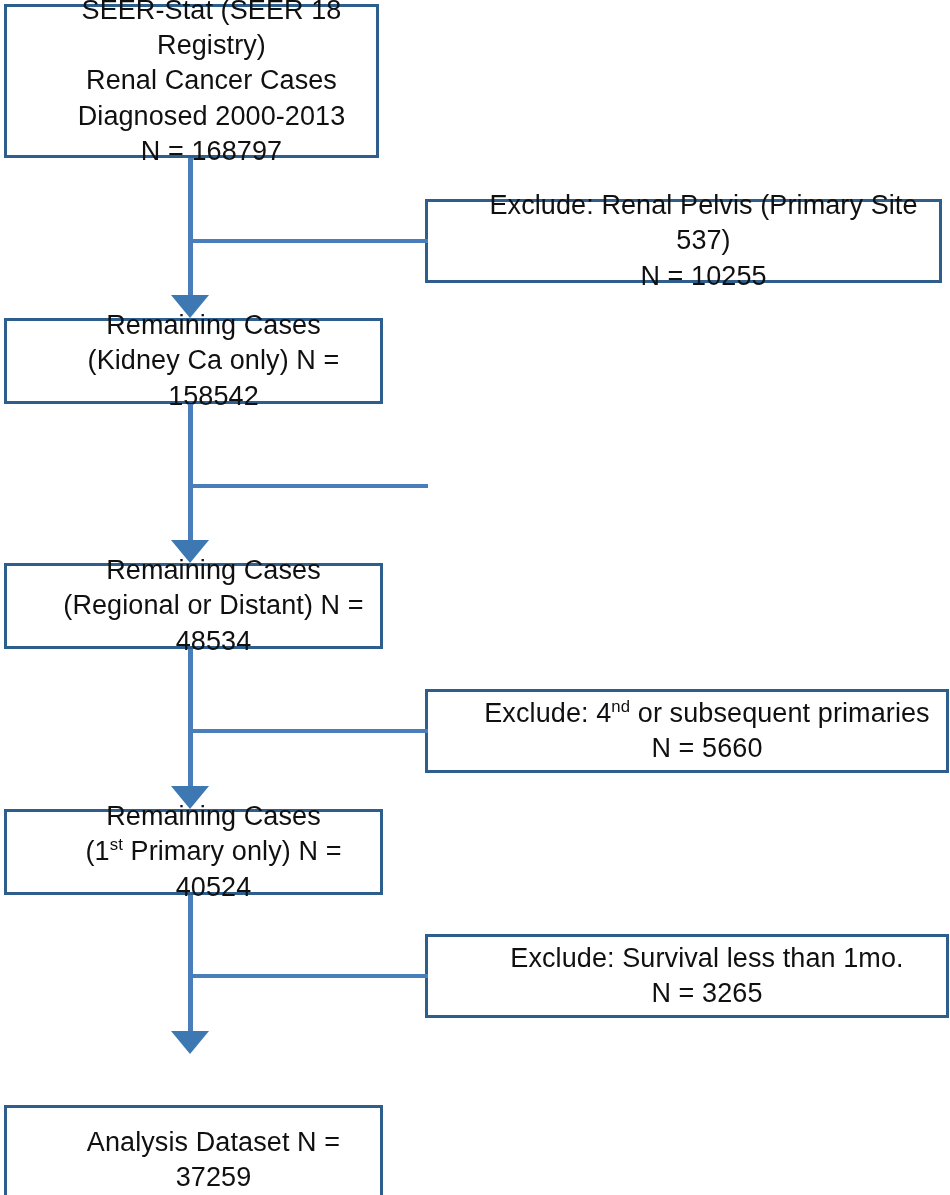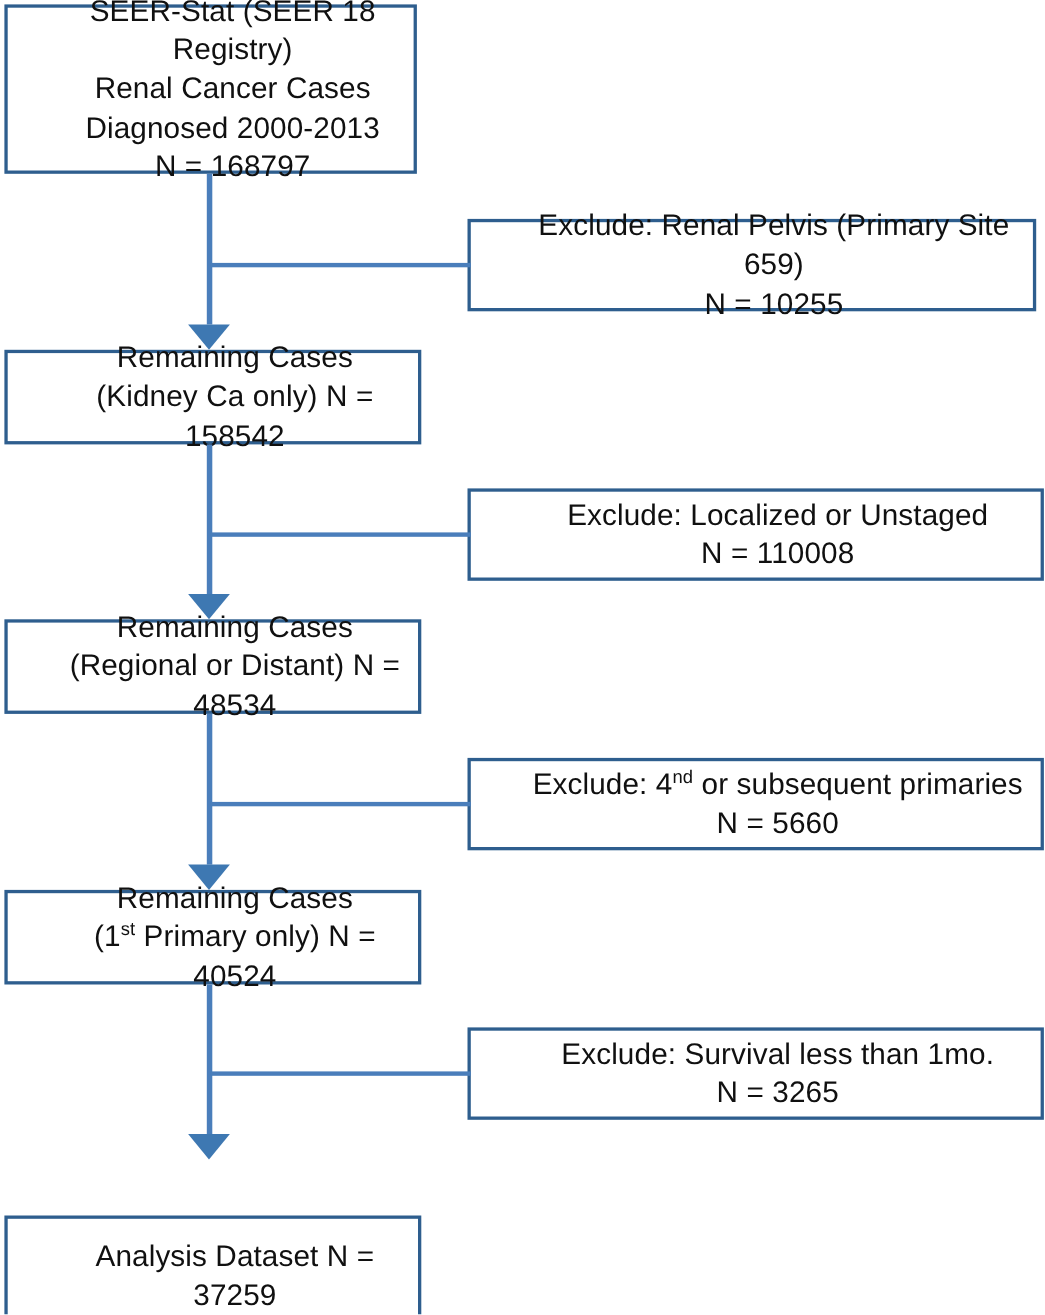--- a/index.html
+++ b/index.html
@@ -125,28 +125,24 @@
 (1</span><sup>st</sup><span> Primary only) N = 40524</span></span>
   </div>
 
   <div class="node main-box" id="node-final">
     <span class="txt">Analysis Dataset N = 37259
 Regional N=18837 and
 Distant N=18422</span>
   </div>
 
   <div class="node excl-box" id="node-excl-1">
-    <span class="txt">Exclude: Renal Pelvis (Primary Site 659)
+    <span class="txt">Exclude: Renal Pelvis (Primary Site 537)
 N = 10255</span>
   </div>
 
-  <div class="node excl-box" id="node-excl-2">
-    <span class="txt">Exclude: Localized or Unstaged
-N = 110008</span>
-  </div>
 
   <div class="node excl-box" id="node-excl-3">
     <span class="txt"><span>Exclude: 4</span><sup>nd</sup><span> or subsequent primaries
 N = 5660</span></span>
   </div>
 
   <div class="node excl-box" id="node-excl-4">
     <span class="txt">Exclude: Survival less than 1mo.
 N = 3265</span>
   </div>

